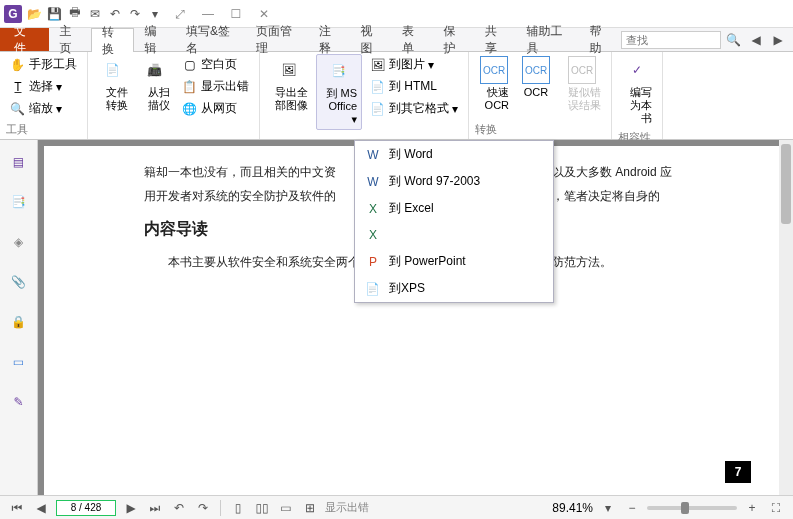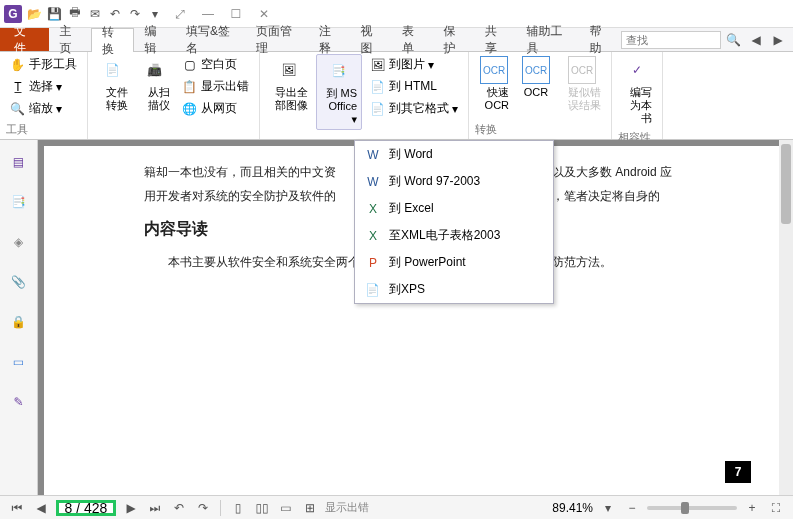--- a/index.html
+++ b/index.html
@@ -35,21 +35,21 @@
 .doc-wrap{flex:1;overflow:hidden;background:#888;padding:6px 0 0 6px;position:relative}
 .page{background:#fff;width:100%;height:100%;padding:14px 40px 10px 100px;font-family:SimSun,serif;font-size:14px;line-height:2;color:#222;position:relative}
 .page p{text-indent:0}
 .page .indent{text-indent:2em}
 .page h4{font-size:16px;font-weight:bold;margin:5px 0}
 .pagenum{position:absolute;right:42px;bottom:12px;background:#000;color:#fff;width:26px;height:22px;display:flex;align-items:center;justify-content:center;font-weight:bold;font-family:Arial}
 .dropdown{position:absolute;top:140px;left:354px;width:200px;background:#fff;border:1px solid #b0b0c0;box-shadow:2px 2px 4px rgba(0,0,0,0.2);z-index:100}
 .dd-item{display:flex;align-items:center;gap:8px;padding:5px 10px;cursor:pointer}
 .statusbar{position:absolute;bottom:0;left:0;right:0;height:24px;background:#f5f5f5;border-top:1px solid #d0d0d0;display:flex;align-items:center;padding:0 8px;gap:6px}
 .sb-btn{width:18px;height:18px;display:flex;align-items:center;justify-content:center;cursor:pointer;color:#555}
-.page-input{width:60px;height:16px;border:3px solid #22c55e;text-align:center;font-size:14px}
+.page-input{width:60px;height:16px;border:1px solid #22c55e;text-align:center;font-size:10px}
 .sb-sep{width:1px;height:16px;background:#ccc;margin:0 2px}
 .zoom-slider{width:90px;height:4px;background:#ccc;position:relative;border-radius:2px}
 .zoom-thumb{position:absolute;width:8px;height:12px;background:#888;top:-4px;left:38%;border-radius:2px}
 .scrollbar-v{position:absolute;right:0;top:0;bottom:0;width:14px;background:#eee}
 .scrollbar-v .thumb{position:absolute;left:2px;right:2px;top:4px;height:80px;background:#bbb;border-radius:3px}
 </style>
 </head>
 <body>
 
 <div class="titlebar">
@@ -218,21 +218,20 @@
   <div class="dd-item">
       <span class="ric-sm" style="color:#2b5797">W</span>
       <span>到 Word 97-2003</span>
     </div>
   <div class="dd-item">
       <span class="ric-sm" style="color:#217346">X</span>
       <span>到 Excel</span>
     </div>
   <div class="dd-item">
       <span class="ric-sm" style="color:#217346">X</span>
-      <span>至XML电子表格2003</span>
     </div>
   <div class="dd-item">
       <span class="ric-sm" style="color:#d24726">P</span>
       <span>到 PowerPoint</span>
     </div>
   <div class="dd-item">
       <span class="ric-sm" style="color:#4a90d9">📄</span>
       <span>到XPS</span>
     </div>
 </div>

